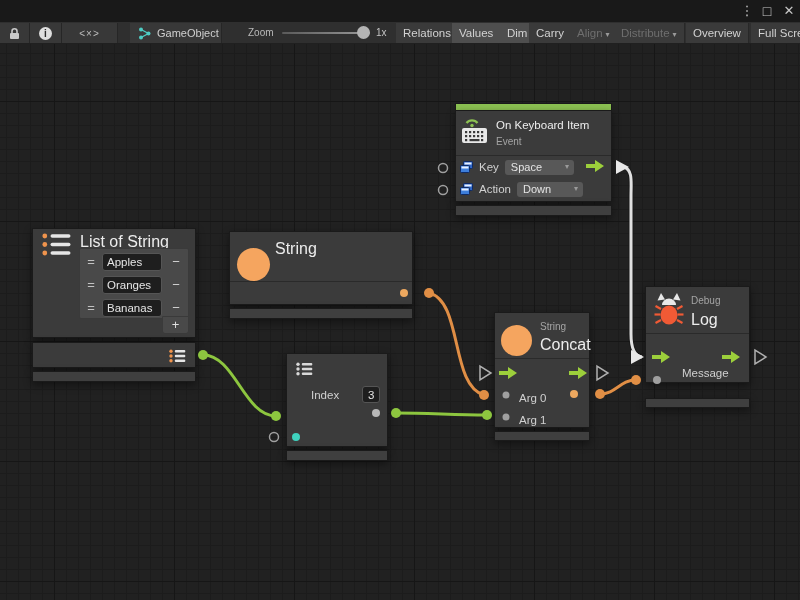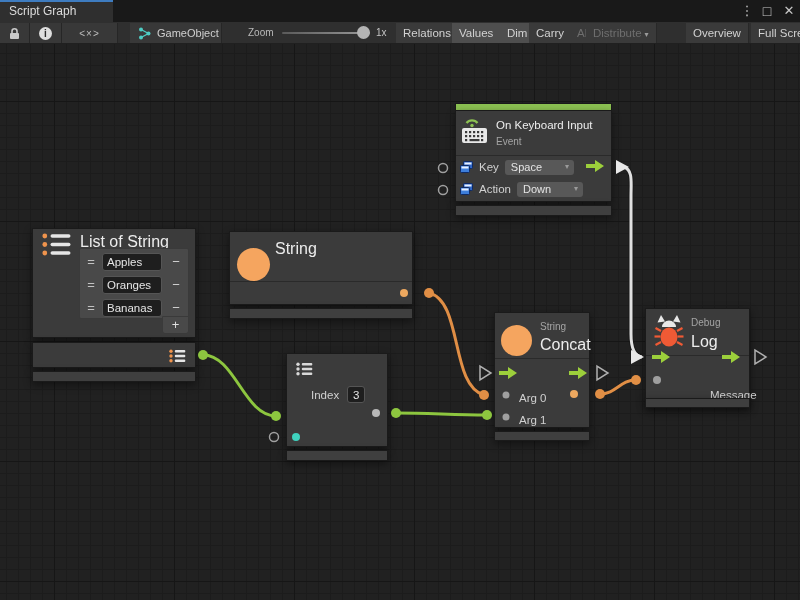--- a/index.html
+++ b/index.html
@@ -72,23 +72,20 @@
     border:1px solid #3a3a3a; border-radius:0 0 3px 3px; color:#e0e0e0; font-size:13px;
     text-align:center; line-height:16px; }
 
   svg { display:block; }
   #wires { position:absolute; left:0; top:0; width:800px; height:556px; pointer-events:none; }
 </style>
 </head>
 <body>
 
 <div id="titlebar">
-  <div id="tab">
-    <span>Script Graph</span>
-  </div>
   <div class="winbtn" id="btn-menu">⋮</div>
   <div class="winbtn" id="btn-max">□</div>
   <div class="winbtn" id="btn-close">✕</div>
 </div>
 
 <div id="toolbar">
   <div class="seg seg-icon" id="seg-lock">
     <svg width="11" height="13" viewBox="0 0 11 13">
       <path d="M3,6 V4.2 a2.5,2.5 0 0 1 5,0 V6" stroke="#c9c9c9" stroke-width="1.6" fill="none"></path>
       <rect x="1" y="6" width="9" height="6" rx="1" fill="#c9c9c9"></rect>
@@ -112,21 +109,21 @@
   <span id="zoom-label">Zoom</span>
   <div id="zoom-track"></div>
   <div id="zoom-handle"></div>
   <span id="zoom-value">1x</span>
 
   <div class="tbtn" style="left:396px;"><span>Relations</span></div>
   <div class="tbtn active" style="left:452px;"><span>Values</span></div>
   <div class="tbtn active" style="left:500px;"><span>Dim</span></div>
   <div class="tbtn" style="left:529px;"><span>Carry</span></div>
   <div class="tbtn disabled" style="left:570px;"><span>Align</span><span class="caret">▾</span></div>
-  <div class="tbtn disabled" style="left:586px;"><span>Distribute</span><span class="caret">▾</span></div>
+  <div class="tbtn disabled" style="left:614px;"><span>Distribute</span><span class="caret">▾</span></div>
   <div class="tbtn" style="left:686px;"><span>Overview</span></div>
   <div class="tbtn" style="left:751px; width:60px; overflow:hidden;"><span>Full Screen</span></div>
 </div>
 
 <div id="canvas">
 
   <div>
     <div style="position:absolute;left:455px;top:59px;width:157px;height:7px;background:#8cc152;border:1px solid #1a1a1a;border-bottom:none;"></div>
     <div class="node-main" style="left:455px;top:66px;width:157px;height:92px;">
       <div class="nheader" style="height:45px;">
@@ -141,21 +138,21 @@
             <rect x="19" y="16" width="2.2" height="2.2" fill="#3a3a3a"></rect>
           <rect x="3" y="20" width="2.2" height="2.2" fill="#3a3a3a"></rect>
             <rect x="7" y="20" width="2.2" height="2.2" fill="#3a3a3a"></rect>
             <rect x="11" y="20" width="2.2" height="2.2" fill="#3a3a3a"></rect>
             <rect x="15" y="20" width="2.2" height="2.2" fill="#3a3a3a"></rect>
             <rect x="19" y="20" width="2.2" height="2.2" fill="#3a3a3a"></rect>
           <rect x="3" y="24" width="2.2" height="2.2" fill="#3a3a3a"></rect>
             <rect x="7.5" y="24" width="10" height="2.2" fill="#3a3a3a"></rect>
             <rect x="19" y="24" width="2.2" height="2.2" fill="#3a3a3a"></rect>
         </svg>
-        <div class="ntitle" style="position:absolute;left:40px;top:8px;font-size:11.5px;">On Keyboard Input</div>
+        <div class="ntitle" style="position:absolute;left:40px;top:8px;font-size:11.5px;">On Keyboard Item</div>
         <div class="nsub" style="position:absolute;left:40px;top:25px;">Event</div>
       </div>
       <div class="nrow" style="height:22px;padding-left:4px;gap:6px;">
         <svg width="13" height="12" viewBox="0 0 13 12">
           <rect x="3.5" y="0.5" width="9" height="7" rx="1" fill="#2f66c4" stroke="#0e2a66"></rect>
             <rect x="4.5" y="1.5" width="7" height="2" fill="#e8f0ff"></rect>
           <rect x="0.5" y="4.5" width="9" height="7" rx="1" fill="#3d7edb" stroke="#0e2a66"></rect>
             <rect x="1.5" y="5.5" width="7" height="2" fill="#e8f0ff"></rect>
         </svg>
         <span>Key</span>
@@ -238,21 +235,21 @@
       <div class="nrow" style="height:29px;padding-left:9px;">
         <svg width="17" height="14" viewBox="0 0 17 14">
           <circle cx="2" cy="2.2" r="1.7" fill="#d9d9d9"></circle>
             <circle cx="2" cy="7" r="1.7" fill="#d9d9d9"></circle>
             <circle cx="2" cy="11.8" r="1.7" fill="#d9d9d9"></circle>
           <rect x="5.8" y="1" width="10.5" height="2.4" rx="1" fill="#d9d9d9"></rect>
             <rect x="5.8" y="5.8" width="10.5" height="2.4" rx="1" fill="#d9d9d9"></rect>
             <rect x="5.8" y="10.6" width="10.5" height="2.4" rx="1" fill="#d9d9d9"></rect>
         </svg>
       </div>
-      <div class="nrow" style="height:23px;padding-left:24px;gap:8px;">
+      <div class="nrow" style="height:23px;padding-left:24px;gap:23px;">
         <span>Index</span>
         <input class="tfield" style="width: 18px; height: 17px; text-align: center; padding: 0px;" readonly="" value="3">
       </div>
     </div>
     <div class="node-footer" style="left:286px;top:406px;width:102px;height:11px;"></div>
   </div>
 
   <div>
     <div class="node-main" style="left:494px;top:268px;width:96px;height:116px;">
       <div class="nheader" style="height:46px;">
@@ -265,39 +262,39 @@
         <span>Arg 0</span>
       </div>
       <div class="nrow" style="height:22px;padding-left:24px;">
         <span>Arg 1</span>
       </div>
     </div>
     <div class="node-footer" style="left:494px;top:387px;width:96px;height:10px;"></div>
   </div>
 
   <div>
-    <div class="node-main" style="left:645px;top:264px;width:105px;height:97px;">
+    <div class="node-main" style="left:645px;top:242px;width:105px;height:97px;">
       <div class="nheader" style="height:47px;">
         <svg width="30" height="34" viewBox="0 0 30 34" style="position:absolute;left:8px;top:5px;">
           <path d="M7,1 L11,7.5 L3.5,8.5 Z" fill="#e8e8e8"></path>
             <path d="M23,1 L19,7.5 L26.5,8.5 Z" fill="#e8e8e8"></path>
           <path d="M8,13 a7,6.5 0 0 1 14,0 z" fill="#e8e8e8"></path>
           <path d="M7,17 L1.5,14" stroke="#f05a35" stroke-width="2.2"></path>
             <path d="M6.5,22.5 L0.5,22.5" stroke="#f05a35" stroke-width="2.2"></path>
             <path d="M7,28 L1.5,31" stroke="#f05a35" stroke-width="2.2"></path>
           <path d="M23,17 L28.5,14" stroke="#f05a35" stroke-width="2.2"></path>
             <path d="M23.5,22.5 L29.5,22.5" stroke="#f05a35" stroke-width="2.2"></path>
             <path d="M23,28 L28.5,31" stroke="#f05a35" stroke-width="2.2"></path>
           <ellipse cx="15" cy="23" rx="8.5" ry="9.5" fill="#f05a35"></ellipse>
         </svg>
         <div class="nsub" style="position:absolute;left:45px;top:8px;">Debug</div>
         <div class="ntitle" style="position:absolute;left:45px;top:24px;">Log</div>
       </div>
       <div class="nrow" style="height:27px;"></div>
-      <div class="nrow" style="height:23px;padding-left:36px;margin-left:28px;">
+      <div class="nrow" style="height:23px;padding-left:36px;">
         <span>Message</span>
       </div>
     </div>
     <div class="node-footer" style="left:645px;top:354px;width:105px;height:10px;"></div>
   </div>
 
   <svg id="wires" viewBox="0 0 800 556">
 
     <path d="M 624,123 C 633,126 631,138 631,152 L 631,290 C 631,304 634,312 642,313" stroke="#141414" stroke-width="5" fill="none" opacity="0.5"></path>
 

